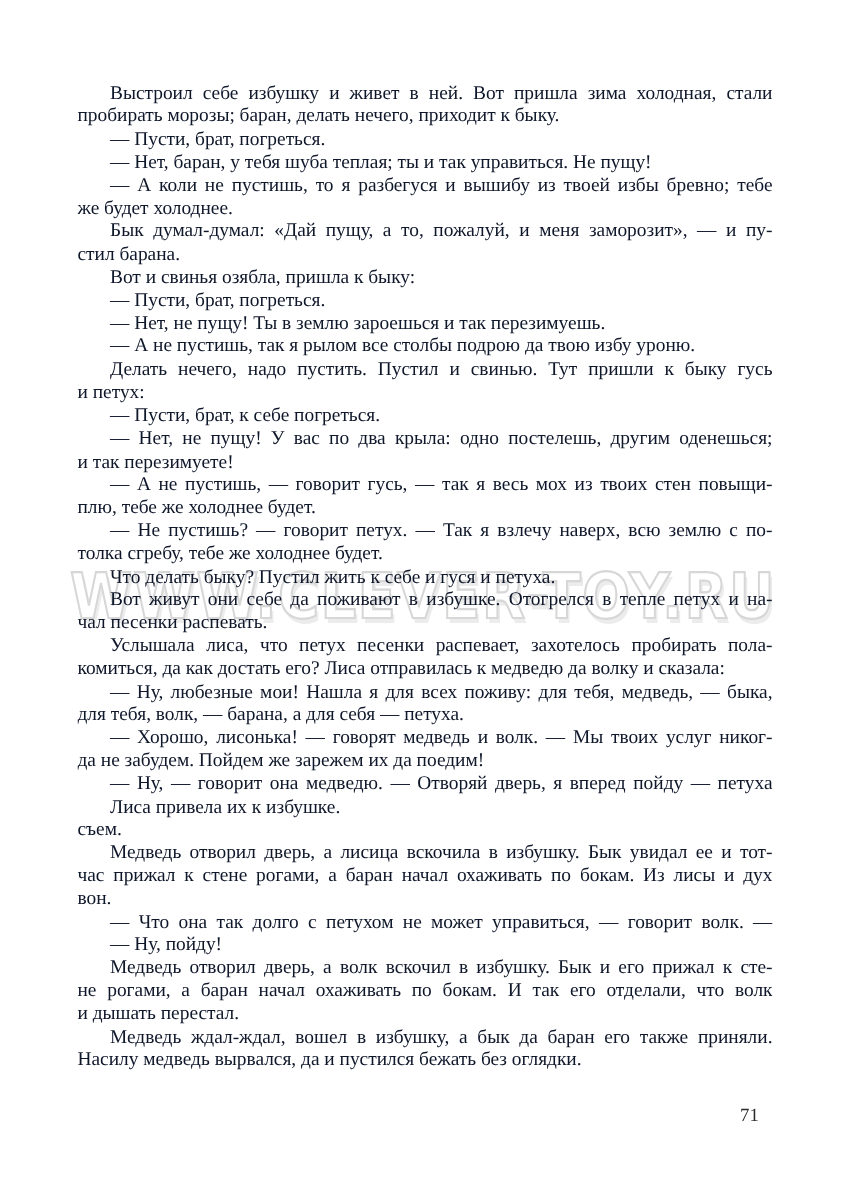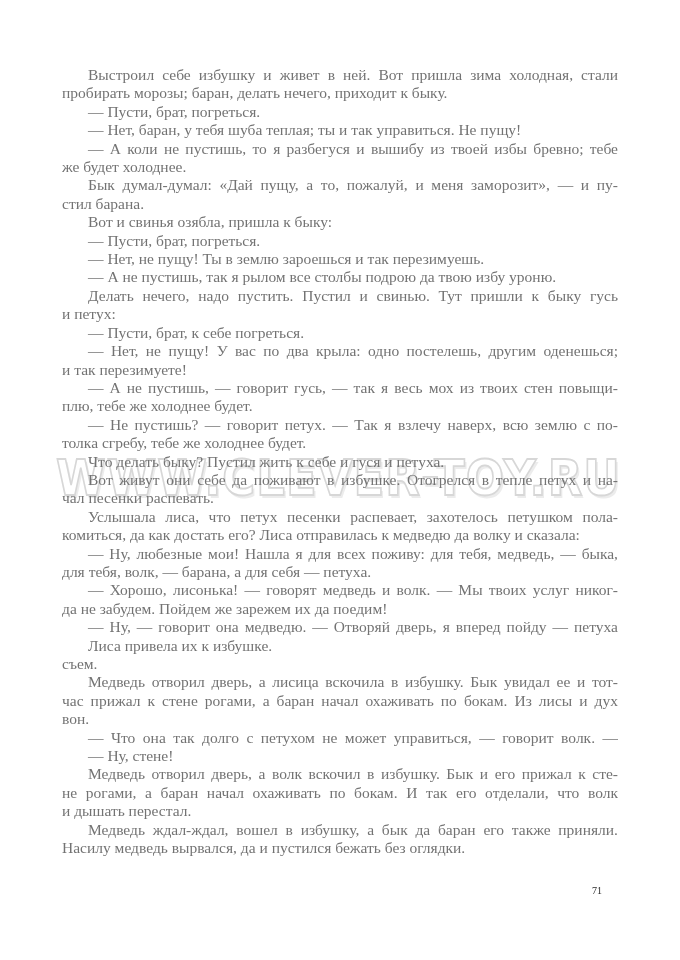--- a/index.html
+++ b/index.html
@@ -29,36 +29,36 @@
     transform-origin: left center;
   }
   .textblock {
     position: absolute;
     left: 62px;
     top: 66px;
     width: 556px;
     z-index: 2;
     font-size: 15.5px;
     line-height: 18.42px;
-    color: #737373;
+    color: #0f172a;
   }
   .line {
     text-align: justify;
     text-align-last: justify;
     height: 18.42px;
     overflow: hidden;
   }
   .line.first { text-indent: 26px; }
   .line.end { text-align-last: left; }
   .page-number {
     position: absolute;
     left: 592px;
     top: 885px;
     z-index: 2;
-    font-size: 10px;
+    font-size: 15px;
     color: #2b2b2b;
   }
 </style>
 </head>
 <body>
 
 <div class="page">
 
   <div class="watermark">WWW.CLEVER-TOY.RU</div>
 
@@ -80,34 +80,34 @@
     <div class="line first end">— Пусти, брат, к себе погреться.</div>
     <div class="line first">— Нет, не пущу! У вас по два крыла: одно постелешь, другим оденешься;</div>
     <div class="line end">и так перезимуете!</div>
     <div class="line first">— А не пустишь, — говорит гусь, — так я весь мох из твоих стен повыщи-</div>
     <div class="line end">плю, тебе же холоднее будет.</div>
     <div class="line first">— Не пустишь? — говорит петух. — Так я взлечу наверх, всю землю с по-</div>
     <div class="line end">толка сгребу, тебе же холоднее будет.</div>
     <div class="line first end">Что делать быку? Пустил жить к себе и гуся и петуха.</div>
     <div class="line first">Вот живут они себе да поживают в избушке. Отогрелся в тепле петух и на-</div>
     <div class="line end">чал песенки распевать.</div>
-    <div class="line first">Услышала лиса, что петух песенки распевает, захотелось петушком пола-</div>
+    <div class="line first">Услышала лиса, что петух песенки распевает, захотелось пробирать пола-</div>
     <div class="line end">комиться, да как достать его? Лиса отправилась к медведю да волку и сказала:</div>
     <div class="line first">— Ну, любезные мои! Нашла я для всех поживу: для тебя, медведь, — быка,</div>
     <div class="line end">для тебя, волк, — барана, а для себя — петуха.</div>
     <div class="line first">— Хорошо, лисонька! — говорят медведь и волк. — Мы твоих услуг никог-</div>
     <div class="line end">да не забудем. Пойдем же зарежем их да поедим!</div>
     <div class="line first">— Ну, — говорит она медведю. — Отворяй дверь, я вперед пойду — петуха</div>
     <div class="line first end">Лиса привела их к избушке.</div>
     <div class="line end">съем.</div>
     <div class="line first">Медведь отворил дверь, а лисица вскочила в избушку. Бык увидал ее и тот-</div>
     <div class="line">час прижал к стене рогами, а баран начал охаживать по бокам. Из лисы и дух</div>
     <div class="line end">вон.</div>
     <div class="line first">— Что она так долго с петухом не может управиться, — говорит волк. —</div>
-    <div class="line first end">— Ну, стене!</div>
+    <div class="line first end">— Ну, пойду!</div>
     <div class="line first">Медведь отворил дверь, а волк вскочил в избушку. Бык и его прижал к сте-</div>
     <div class="line">не рогами, а баран начал охаживать по бокам. И так его отделали, что волк</div>
     <div class="line end">и дышать перестал.</div>
     <div class="line first">Медведь ждал-ждал, вошел в избушку, а бык да баран его также приняли.</div>
     <div class="line end">Насилу медведь вырвался, да и пустился бежать без оглядки.</div>
   </div>
 
   <div class="page-number">71</div>
 
 </div>

